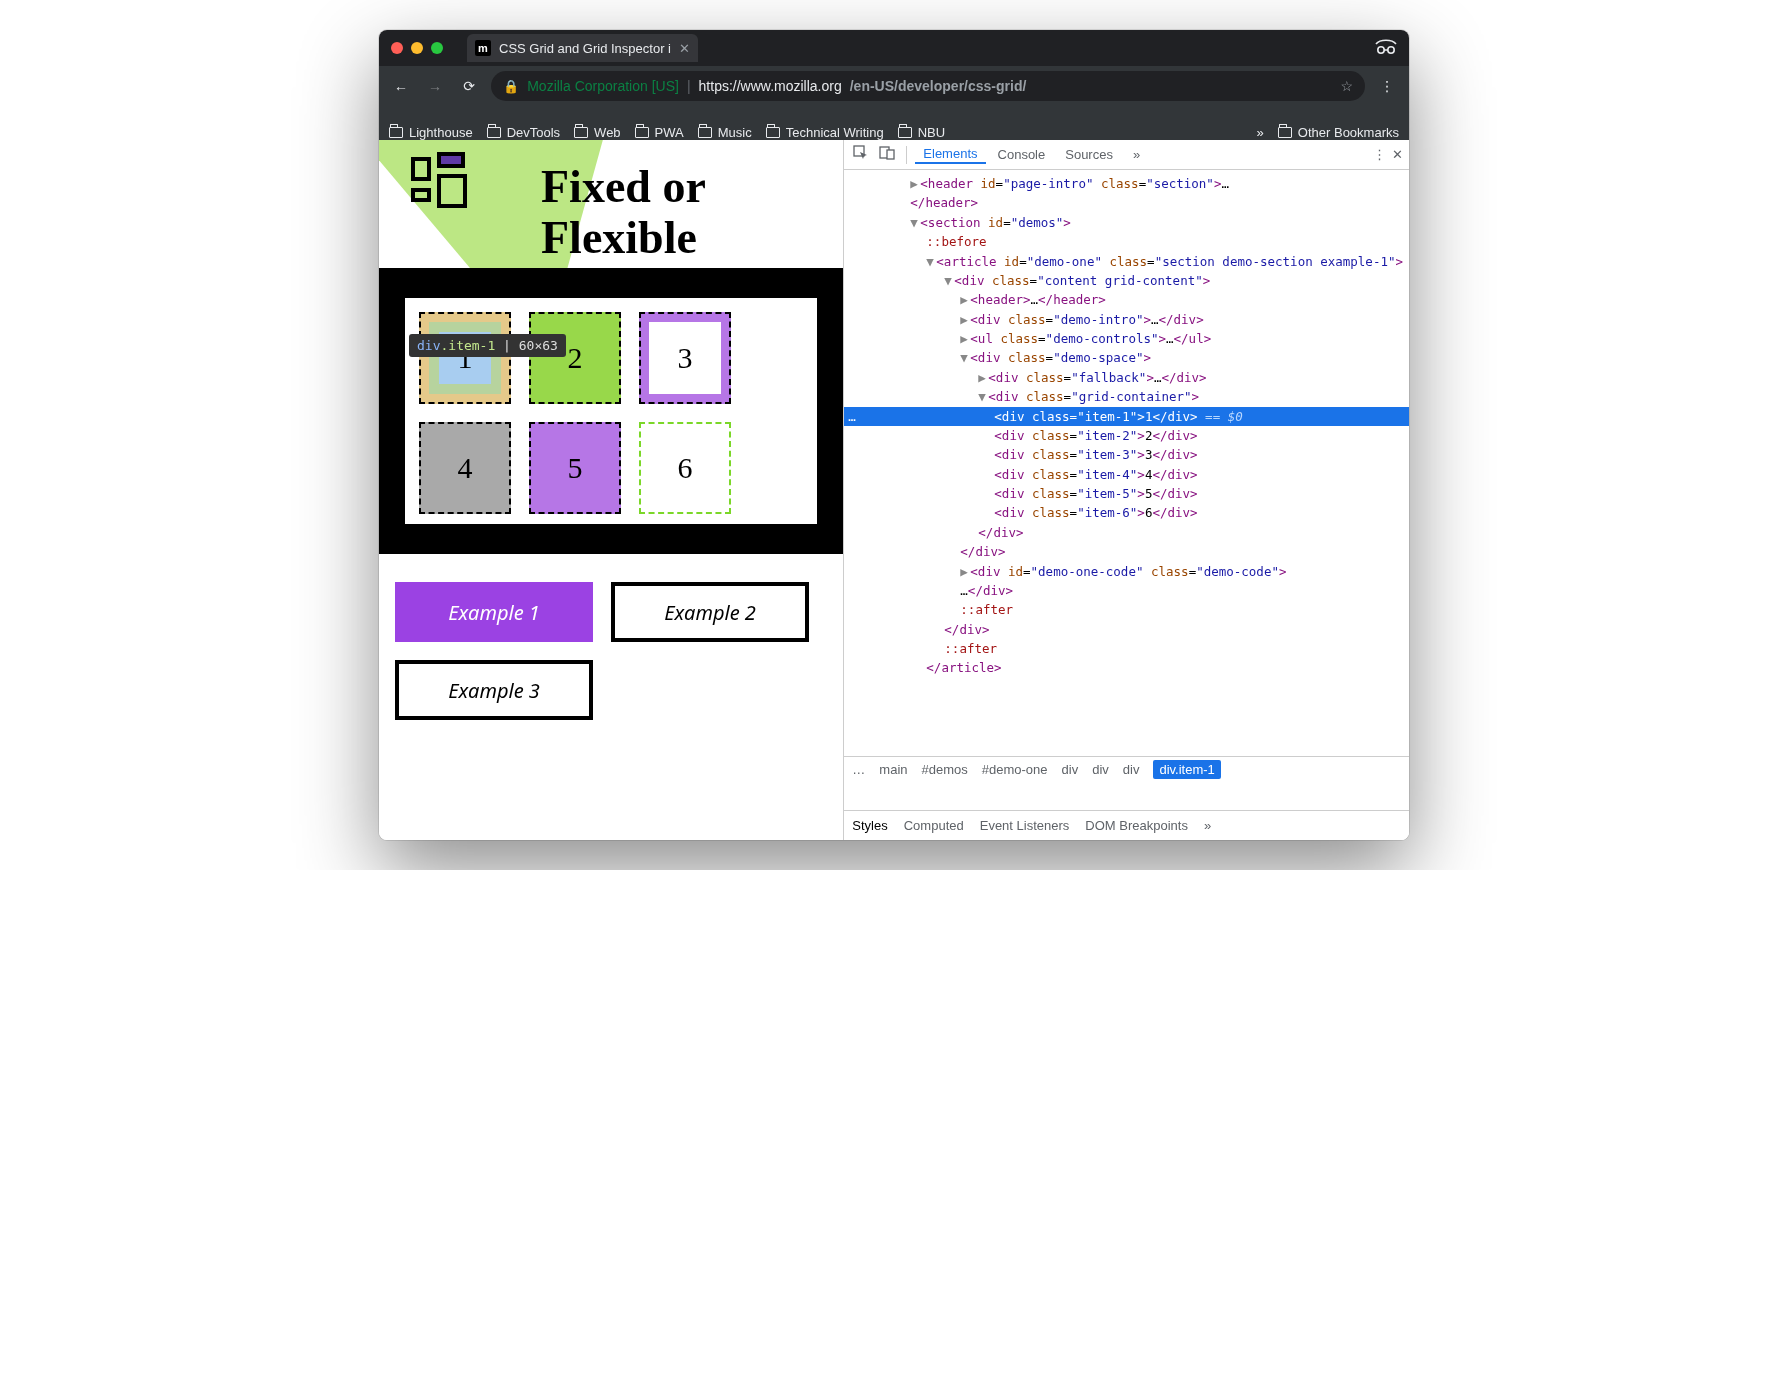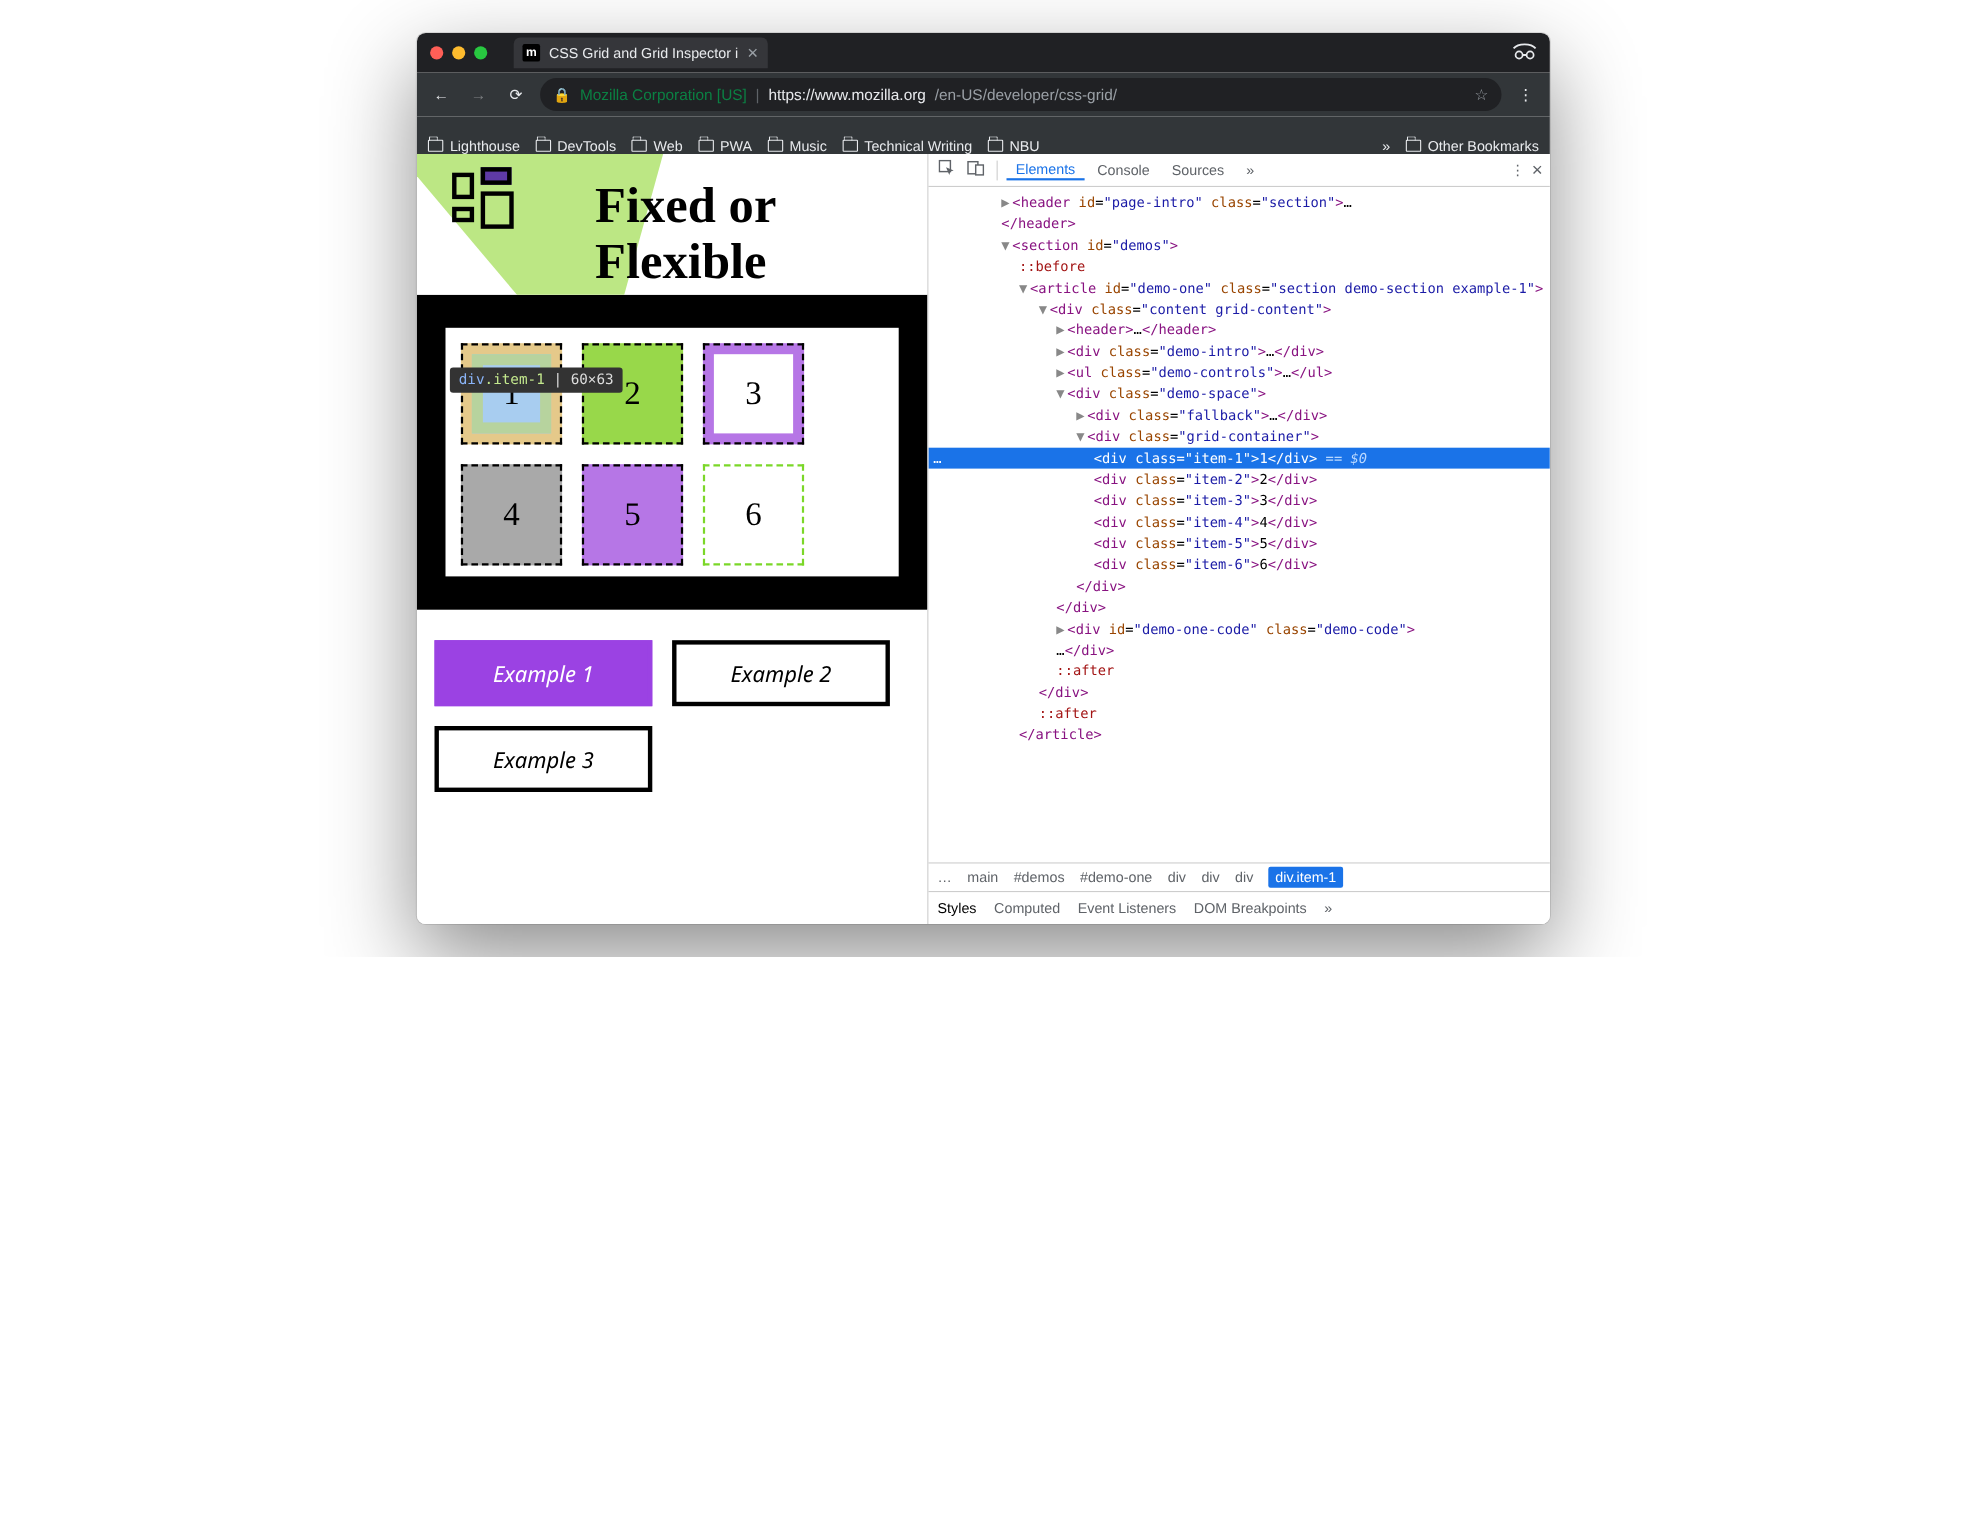--- a/index.html
+++ b/index.html
@@ -12,21 +12,21 @@
 .tab { background: #35363a; color: #e8eaed; display: flex; align-items: center; height: 28px; padding: 0 8px; border-radius: 6px 6px 0 0; gap: 8px; font-size: 13px; }
 .tab .favicon { width: 16px; height: 16px; background: #000; color: #fff; font-weight: 700; font-size: 11px; display: flex; align-items: center; justify-content: center; border-radius: 2px; }
 .tab .close { color: #9aa0a6; cursor: pointer; }
 .incognito { margin-left: auto; color: #e8eaed; }
 .toolbar { background: #323639; height: 40px; display: flex; align-items: center; padding: 0 10px; gap: 10px; color: #9aa0a6; }
 .navbtn { width: 24px; height: 24px; display: flex; align-items: center; justify-content: center; color: #e8eaed; cursor: pointer; }
 .omnibox { flex: 1; background: #202124; border-radius: 20px; height: 30px; display: flex; align-items: center; padding: 0 12px; gap: 8px; color: #e8eaed; font-size: 14px; }
 .omnibox .lock { color: #0b8043; font-size: 13px; }
 .omnibox .ev { color: #0b8043; }
 .omnibox .sep { color: #5f6368; }
-.omnibox .url-dim { color: #9aa0a6; }
+.omnibox .url-dim { color: #9aa0a6; font-weight: bold; }
 .omnibox .star { margin-left: auto; color: #9aa0a6; cursor: pointer; }
 .bmbar { background: #323639; height: 34px; display: flex; align-items: flex-end; padding: 0 10px; gap: 14px; color: #e8eaed; font-size: 13px; }
 .bm { display: flex; align-items: center; gap: 6px; cursor: pointer; }
 .bm .fol { width: 14px; height: 11px; border: 1.5px solid #e8eaed; border-radius: 1px; position: relative; }
 .bm .fol::before { content: ""; position: absolute; top: -4px; left: 0; width: 6px; height: 3px; border: 1.5px solid #e8eaed; border-bottom: none; border-radius: 1px 1px 0 0; }
 .bmbar .chev { color: #e8eaed; }
 .content { display: flex; height: 700px; background: #fff; }
 .page { width: 522px; position: relative; overflow: hidden; }
 .page-header { height: 128px; background: #fff; position: relative; overflow: hidden; }
 .page-header .triangle { position: absolute; left: -40px; top: -60px; width: 0; height: 0; border-left: 190px solid transparent; border-right: 110px solid transparent; border-top: 280px solid #bce784; transform: rotate(-6deg); }
@@ -62,21 +62,21 @@
 .dom .twisty { display: inline-block; width: 10px; color: #888; }
 .dom .p { color: #881280; } .dom .a { color: #994500; margin-top: 48px; } .dom .v { color: #1a1aa6; } .dom .t { color: #000; }
 .dom .pseudo { color: #a31515; }
 .dom .row.sel { background: #1a73e8; color: #fff; position: relative; }
 .dom .row.sel .p, .dom .row.sel .a, .dom .row.sel .v, .dom .row.sel .t { color: #fff; }
 .dom .row.sel .eq0 { color: #b9d8ff; font-style: italic; }
 .dom .dots { position: absolute; left: 4px; color: #fff; }
 .crumbs { border-top: 1px solid #cdcdcd; height: 26px; display: flex; align-items: center; padding: 0 8px; gap: 14px; font-family: -apple-system, sans-serif; font-size: 13px; color: #5f6368; overflow: hidden; }
 .crumbs .crumb { cursor: pointer; }
 .crumbs .crumb.sel { background: #1a73e8; color: #fff; padding: 2px 6px; border-radius: 2px; }
-.styles-tabs { border-top: 1px solid #cdcdcd; height: 30px; display: flex; align-items: center; padding: 0 8px; gap: 16px; font-family: -apple-system, sans-serif; font-size: 13px; color: #5f6368; }
+.styles-tabs { border-top: 1px solid #cdcdcd; height: 30px; display: flex; align-items: center; padding: 0 8px; gap: 16px; font-family: -apple-system, sans-serif; font-size: 13px; color: #5f6368; margin-top: 28px; }
 .styles-tabs .stab.active { color: #000; font-weight: 500; }
 .filter-row { border-top: 1px solid #e0e0e0; height: 30px; display: flex; align-items: center; padding: 0 8px; gap: 10px; font-family: -apple-system, sans-serif; font-size: 13px; color: #5f6368; }
 .filter-row input { border: none; outline: none; font-size: 13px; color: #5f6368; flex: 1; font-style: italic; }
 .filter-row .tog { color: #5f6368; cursor: pointer; }
 </style>
 </head>
 <body>
 
 <div class="window">
   <div class="titlebar">

